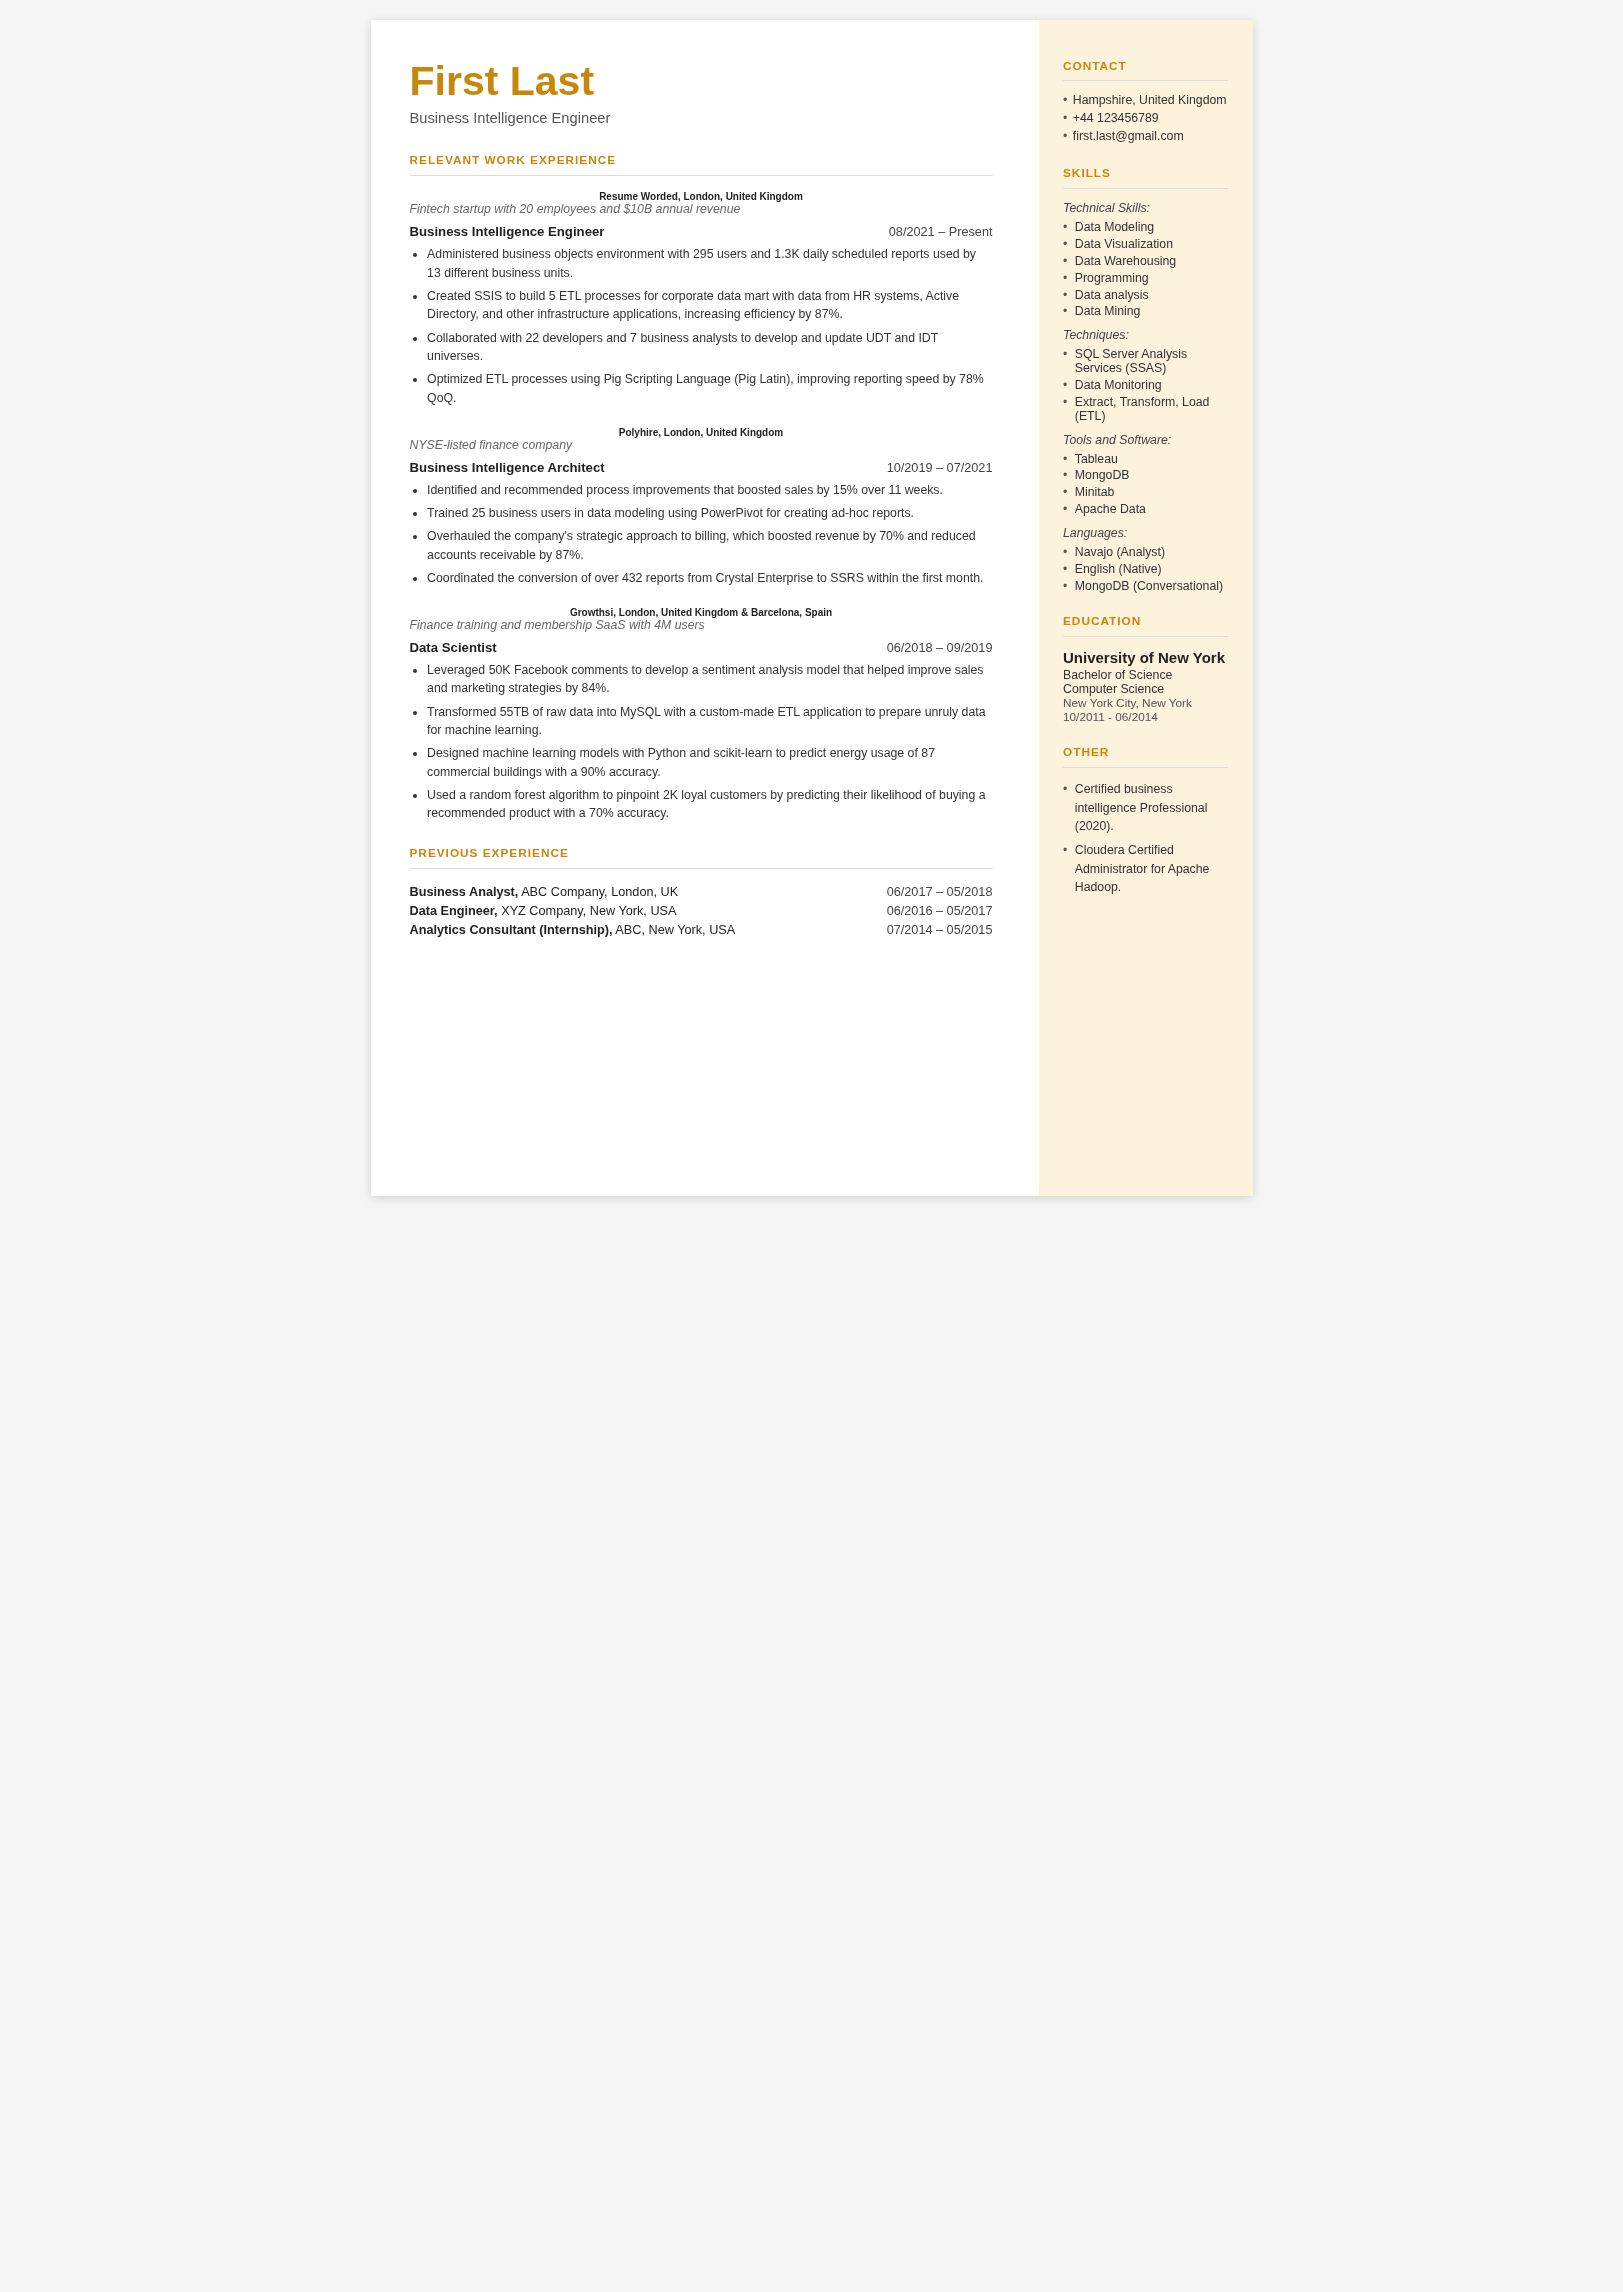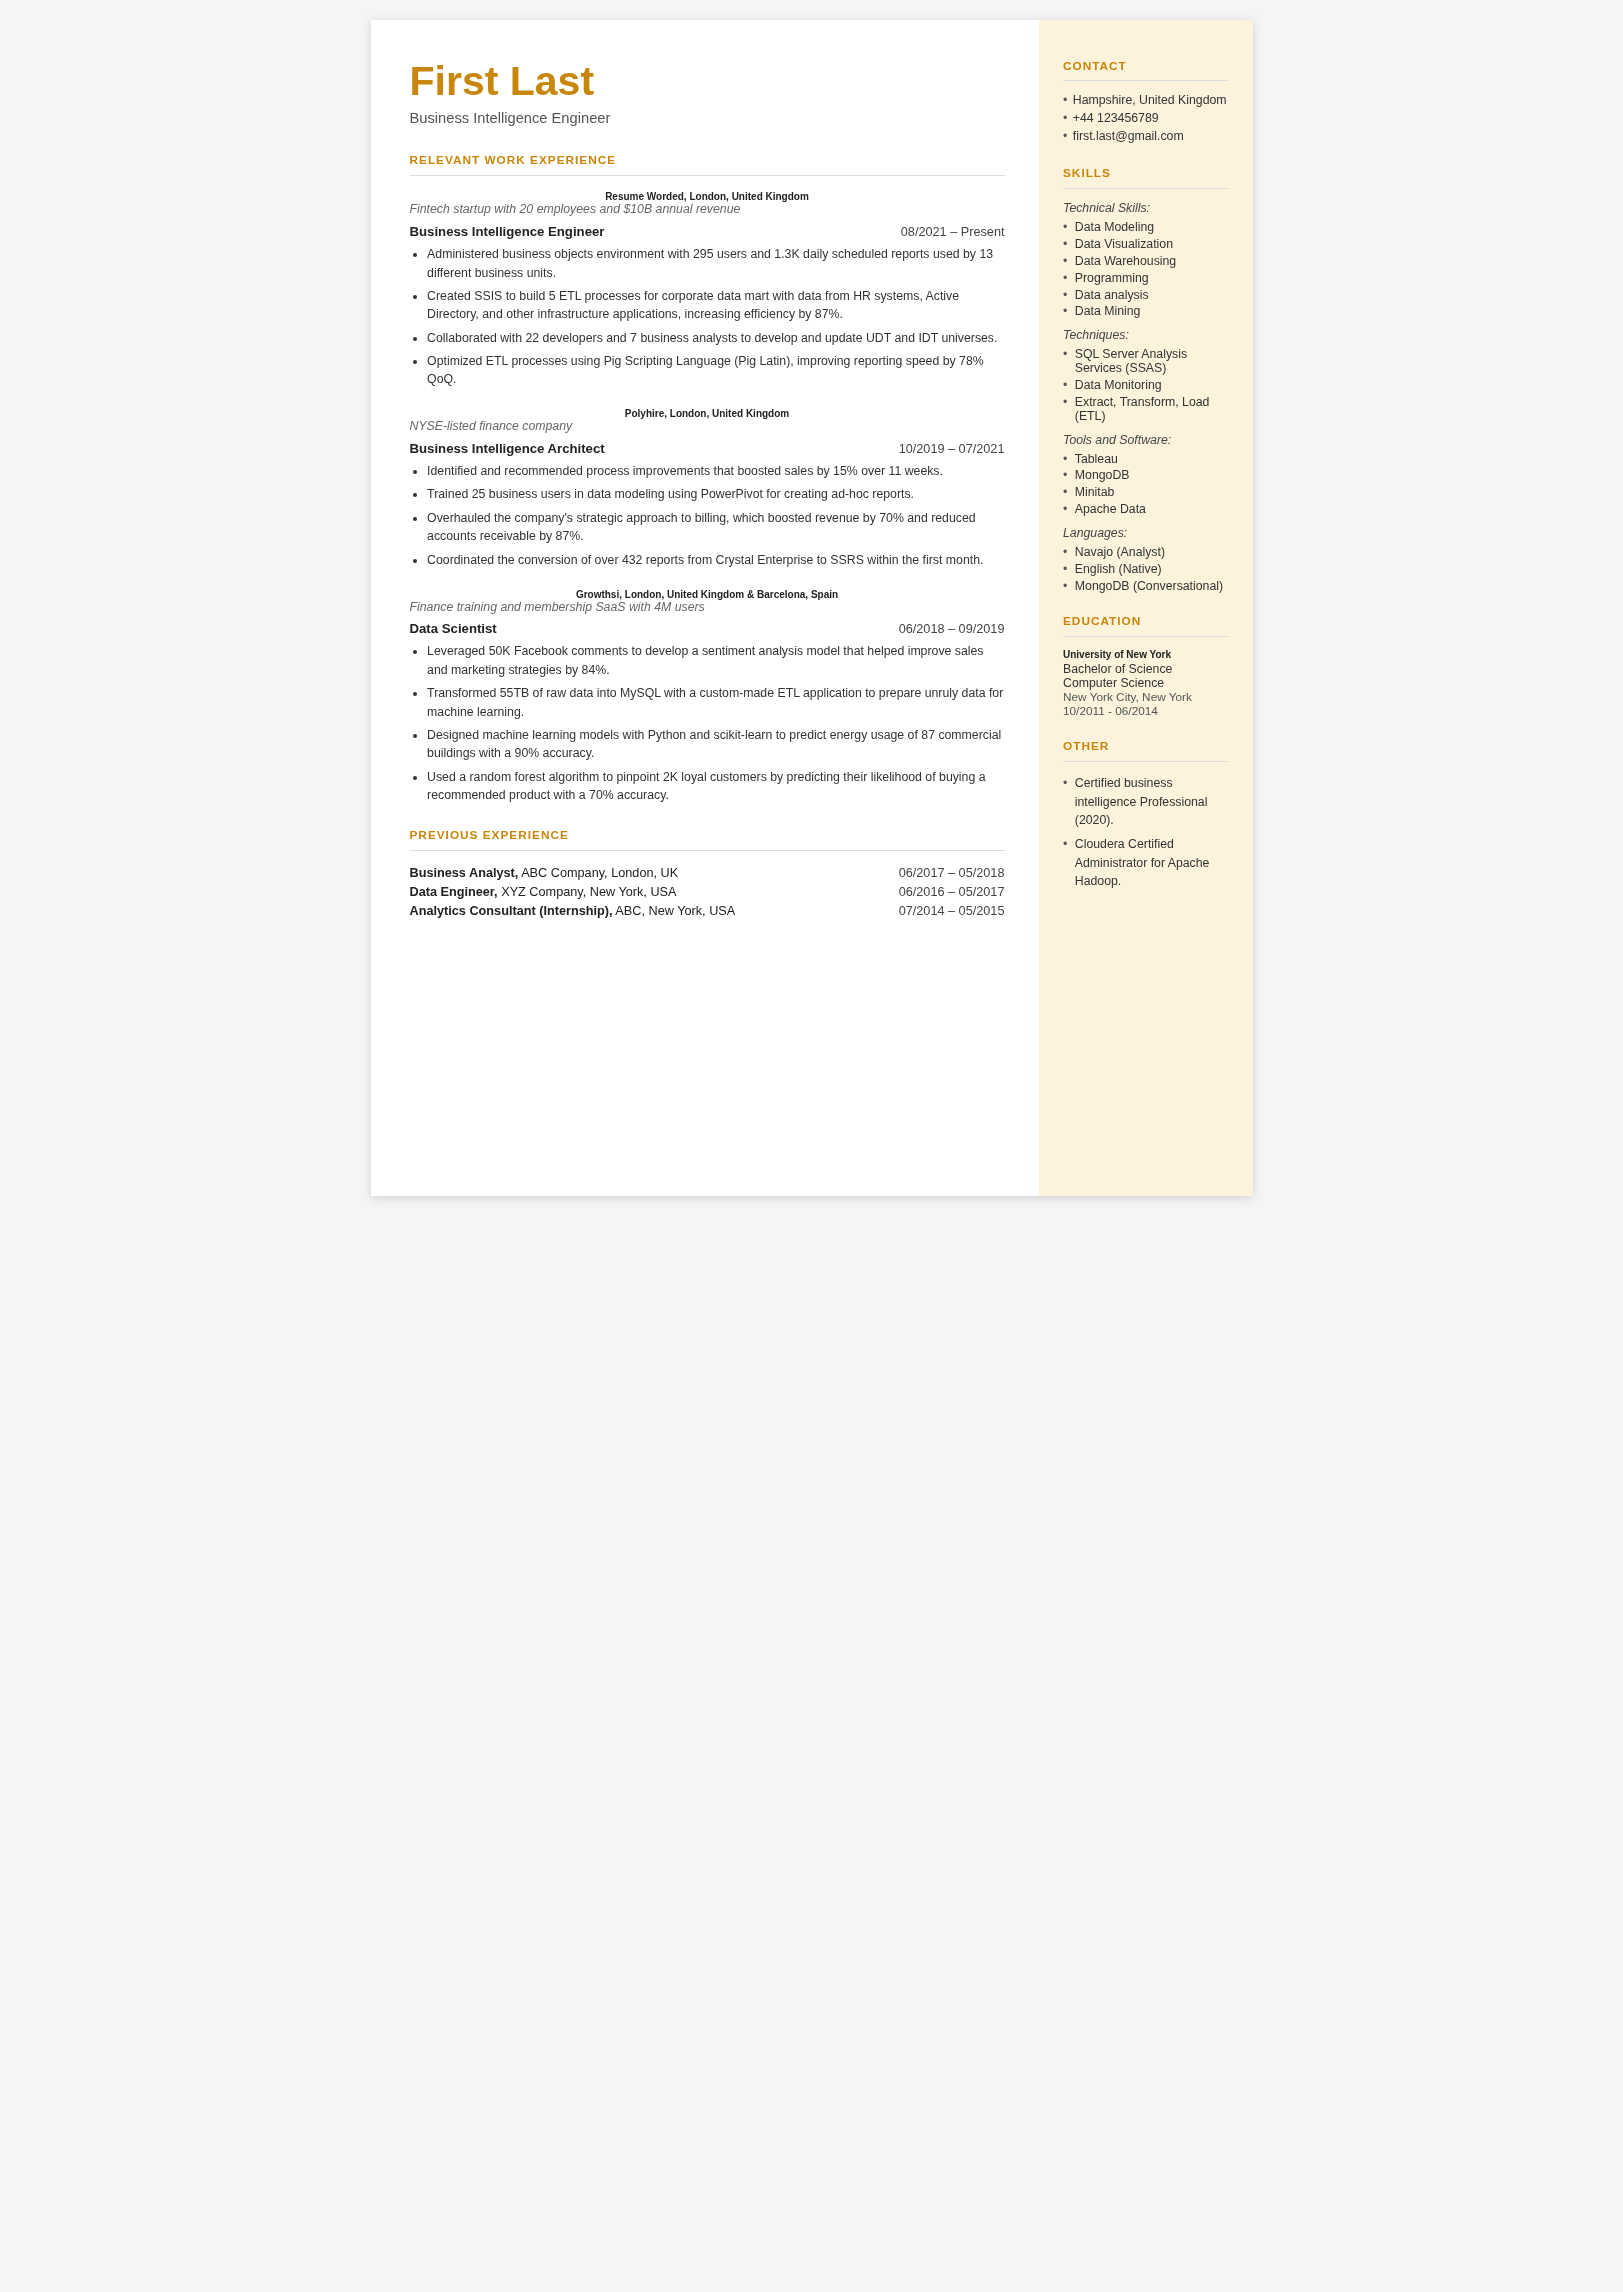--- a/index.html
+++ b/index.html
@@ -9,20 +9,21 @@
       display: flex;
       justify-content: center;
       padding: 19.6px;
     }
     .resume {
       width: 882px;
       background: #fff;
       display: flex;
       min-height: 1176px;
       box-shadow: 0 2px 9.8px rgba(0,0,0,0.15);
+      gap: 12px;
     }
     
     .left-col {
       flex: 1;
       padding: 39px 34px 39px 39px;
     }
     .name {
       font-size: 41px;
       font-weight: 900;
       color: #c8860a;
@@ -174,21 +175,21 @@
     .skills-list li::before {
       content: "•";
       position: absolute;
       left: 0;
       color: #555;
     }
     .edu-block {
       margin-bottom: 15.7px;
     }
     .edu-institution {
-      font-size: 10px;
+      font-size: 15px;
       font-weight: 700;
       color: #222;
       margin-bottom: 2px;
     }
     .edu-degree {
       font-size: 12.3px;
       color: #333;
     }
     .edu-field {
       font-size: 12.3px;

